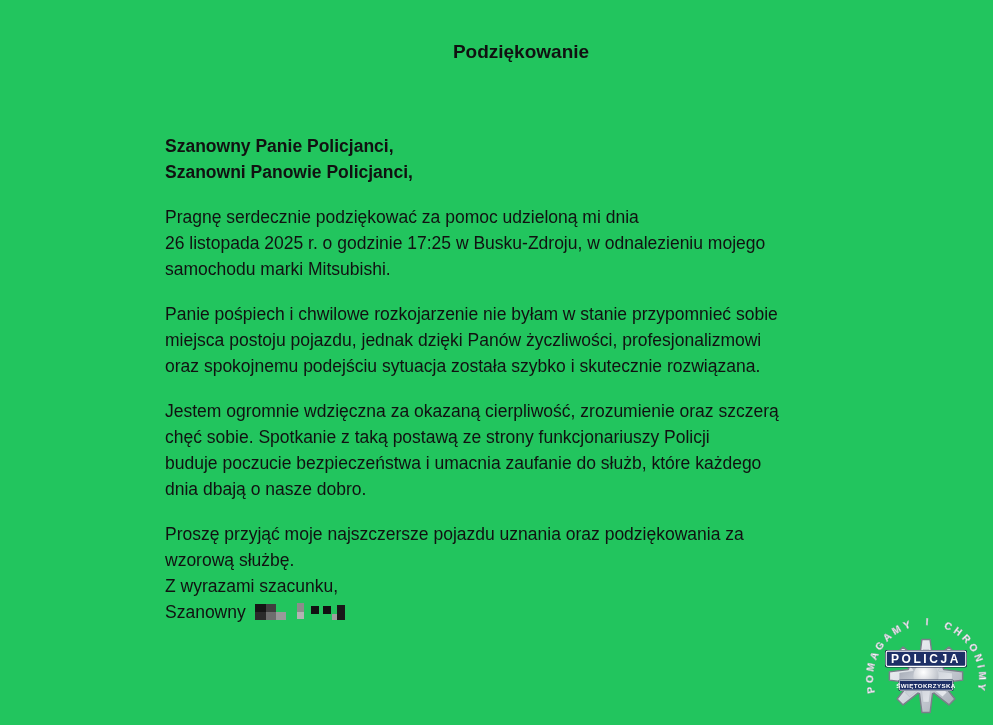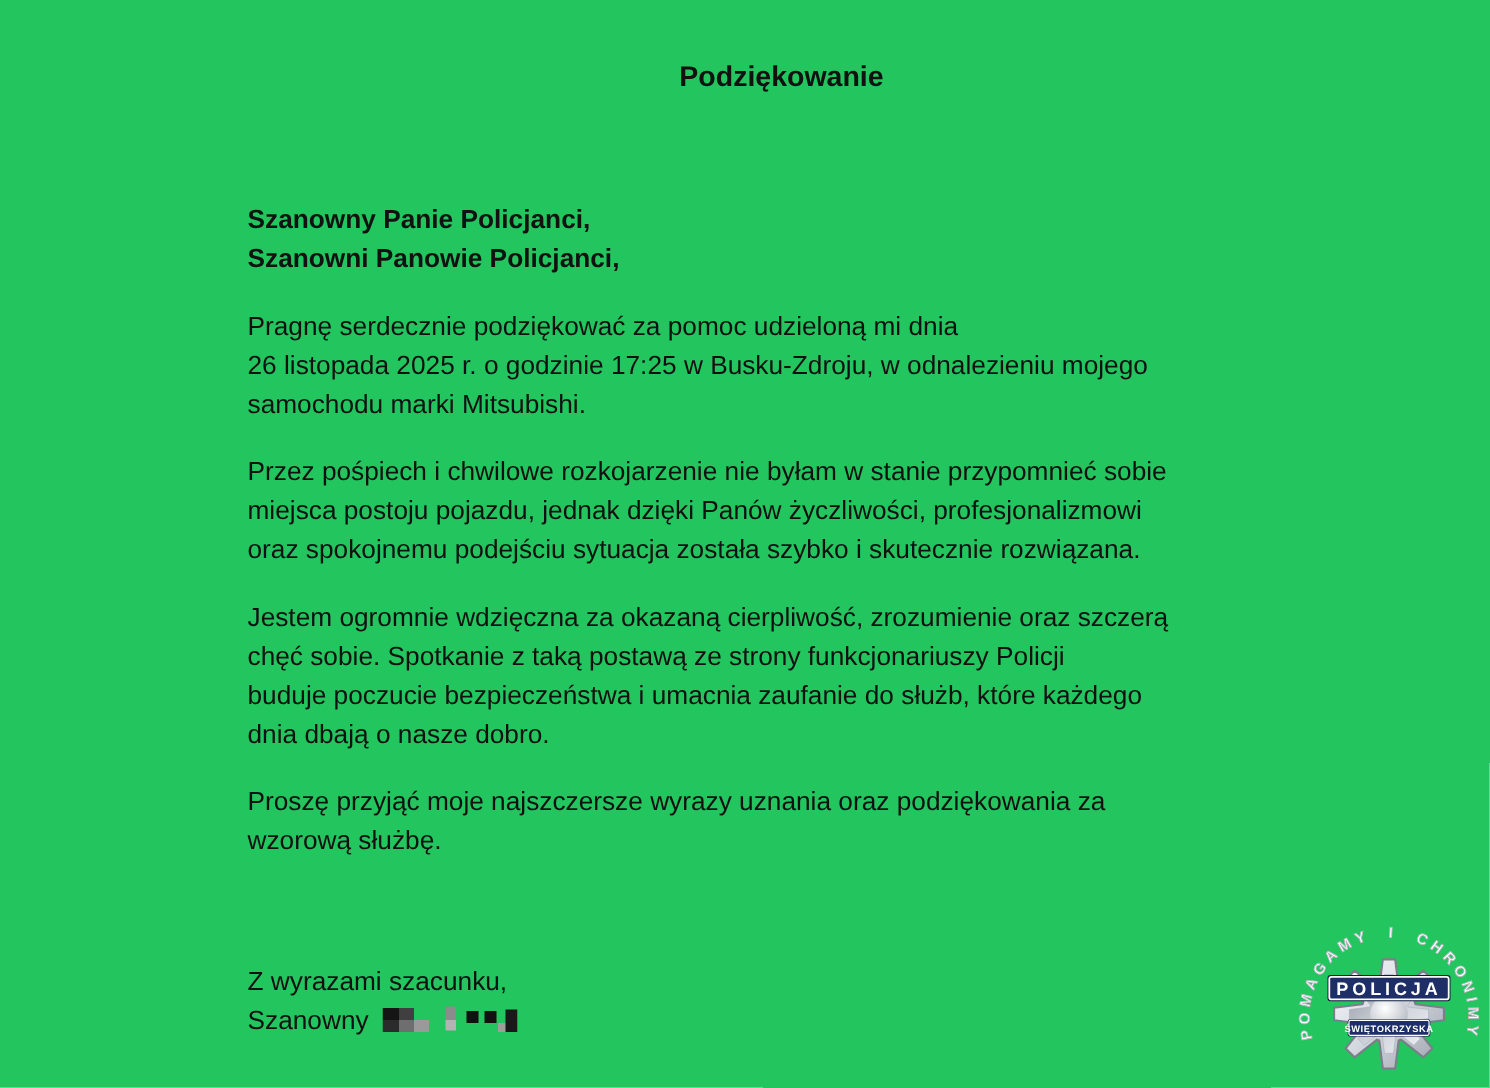--- a/index.html
+++ b/index.html
@@ -33,21 +33,20 @@
   .salutation {
     margin-top: 70px;
     font-weight: bold;
     white-space: pre-line;
   }
   .para {
     margin-top: 19px;
     white-space: pre-line;
   }
   .closing {
-    margin-top: 68px;
   }
   .sig-line { white-space: nowrap; }
   .redacted {
     display: inline-block;
     vertical-align: -4px;
     margin-left: 9px;
   }
   .badge {
     position: absolute;
     left: 862px; top: 612px;
@@ -62,28 +61,28 @@
 
   <div class="letter">
     <div class="title">Podziękowanie</div>
 
     <div class="salutation">Szanowny Panie Policjanci,
 Szanowni Panowie Policjanci,</div>
 
     <div class="para">Pragnę serdecznie podziękować za pomoc udzieloną mi dnia
 26 listopada 2025 r. o godzinie 17:25 w Busku-Zdroju, w odnalezieniu mojego
 samochodu marki Mitsubishi.</div>
-    <div class="para">Przez pośpiech i chwilowe rozkojarzenie nie byłam w stanie przypomnieć sobie
+    <div class="para">Panie pośpiech i chwilowe rozkojarzenie nie byłam w stanie przypomnieć sobie
 miejsca postoju pojazdu, jednak dzięki Panów życzliwości, profesjonalizmowi
 oraz spokojnemu podejściu sytuacja została szybko i skutecznie rozwiązana.</div>
     <div class="para">Jestem ogromnie wdzięczna za okazaną cierpliwość, zrozumienie oraz szczerą
 chęć sobie. Spotkanie z taką postawą ze strony funkcjonariuszy Policji
 buduje poczucie bezpieczeństwa i umacnia zaufanie do służb, które każdego
 dnia dbają o nasze dobro.</div>
-    <div class="para">Proszę przyjąć moje najszczersze wyrazy uznania oraz podziękowania za
+    <div class="para">Proszę przyjąć moje najszczersze pojazdu uznania oraz podziękowania za
 wzorową służbę.</div>
 
     <div class="closing">
       <div>Z wyrazami szacunku,</div>
       <div class="sig-line">
         <span>Szanowny</span><svg class="redacted" width="90" height="20" viewBox="0 0 90 20" aria-hidden="true">
           <rect x="0" y="2" width="11" height="8" fill="#151515"></rect>
           <rect x="11" y="2" width="10" height="8" fill="#3f3f3f"></rect>
           <rect x="0" y="10" width="11" height="8" fill="#2b2b2b"></rect>
           <rect x="11" y="10" width="10" height="8" fill="#6e6e6e"></rect>

